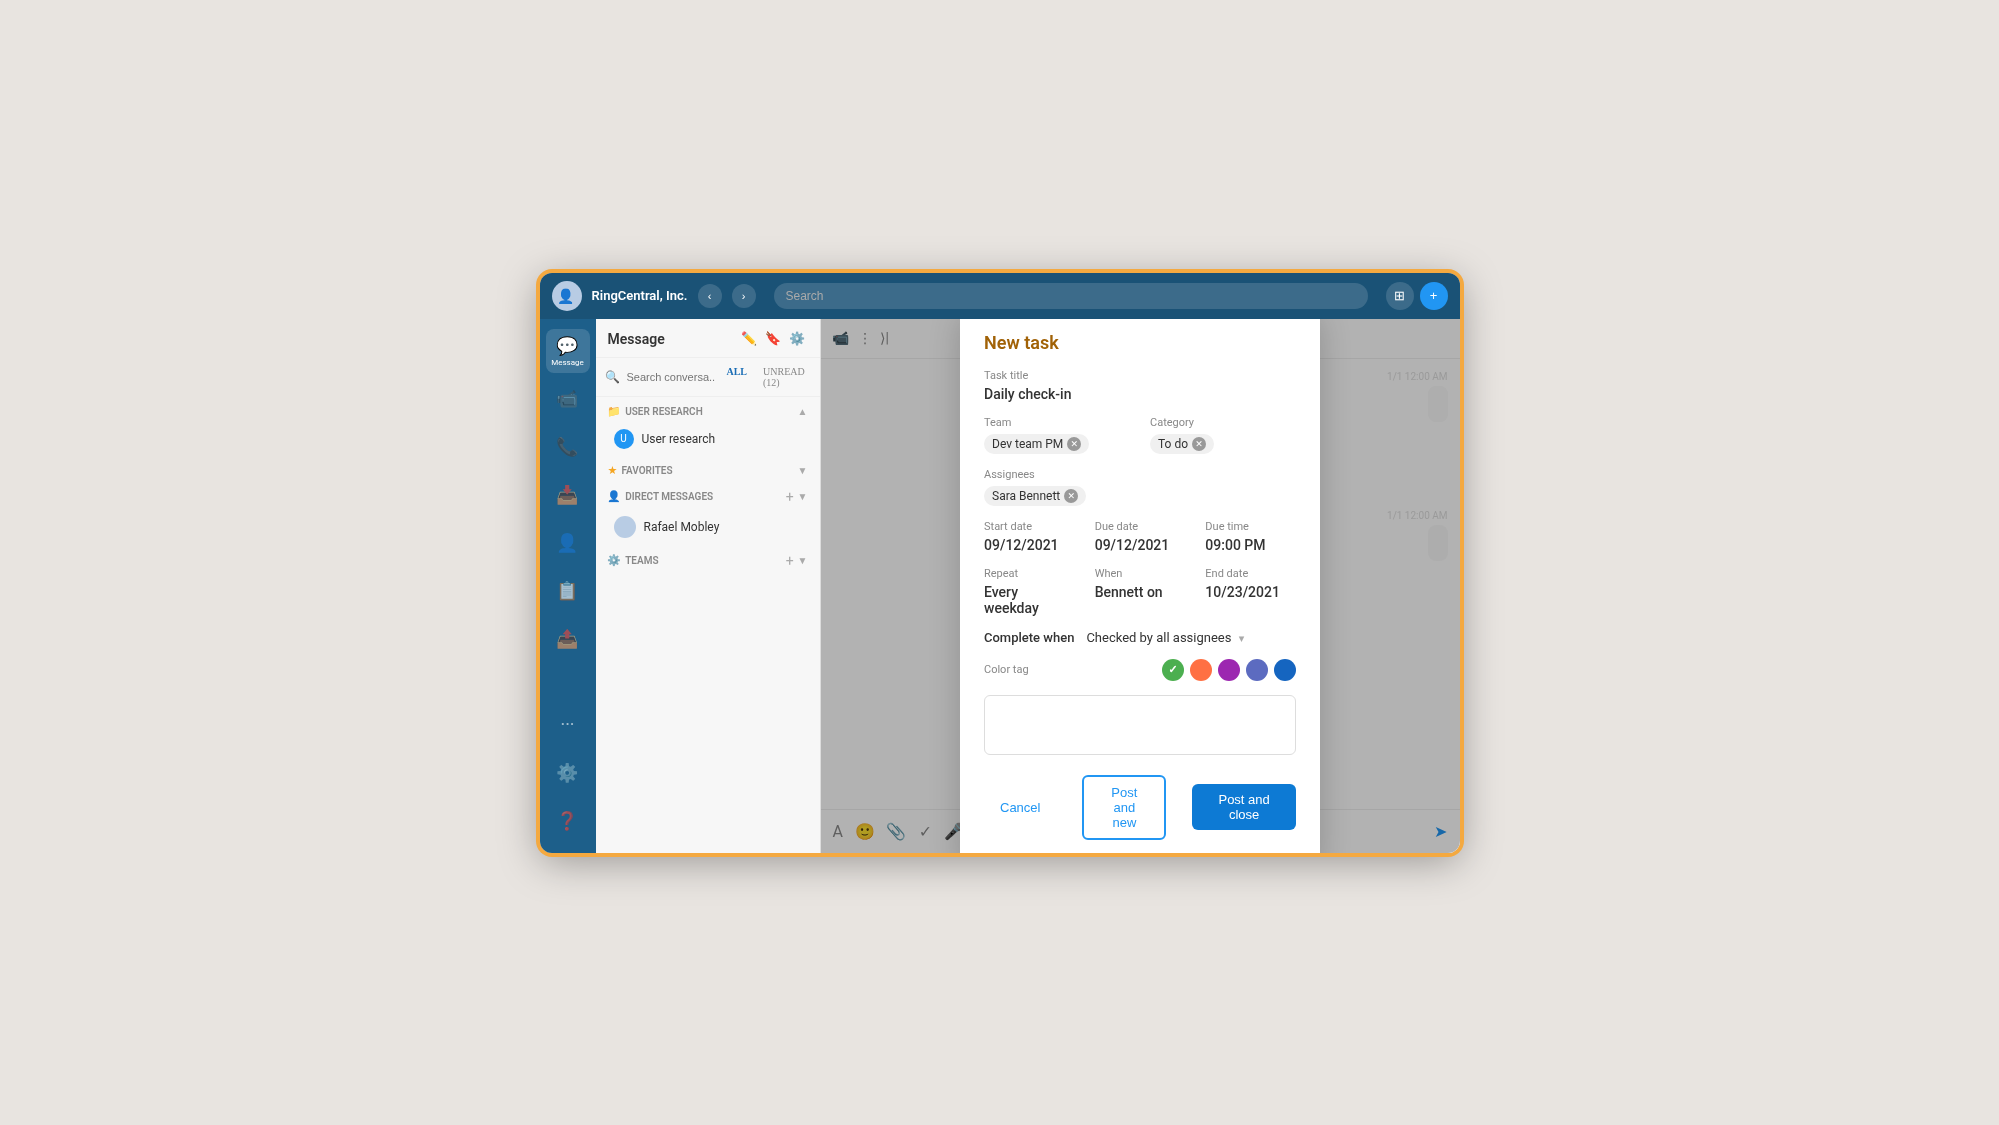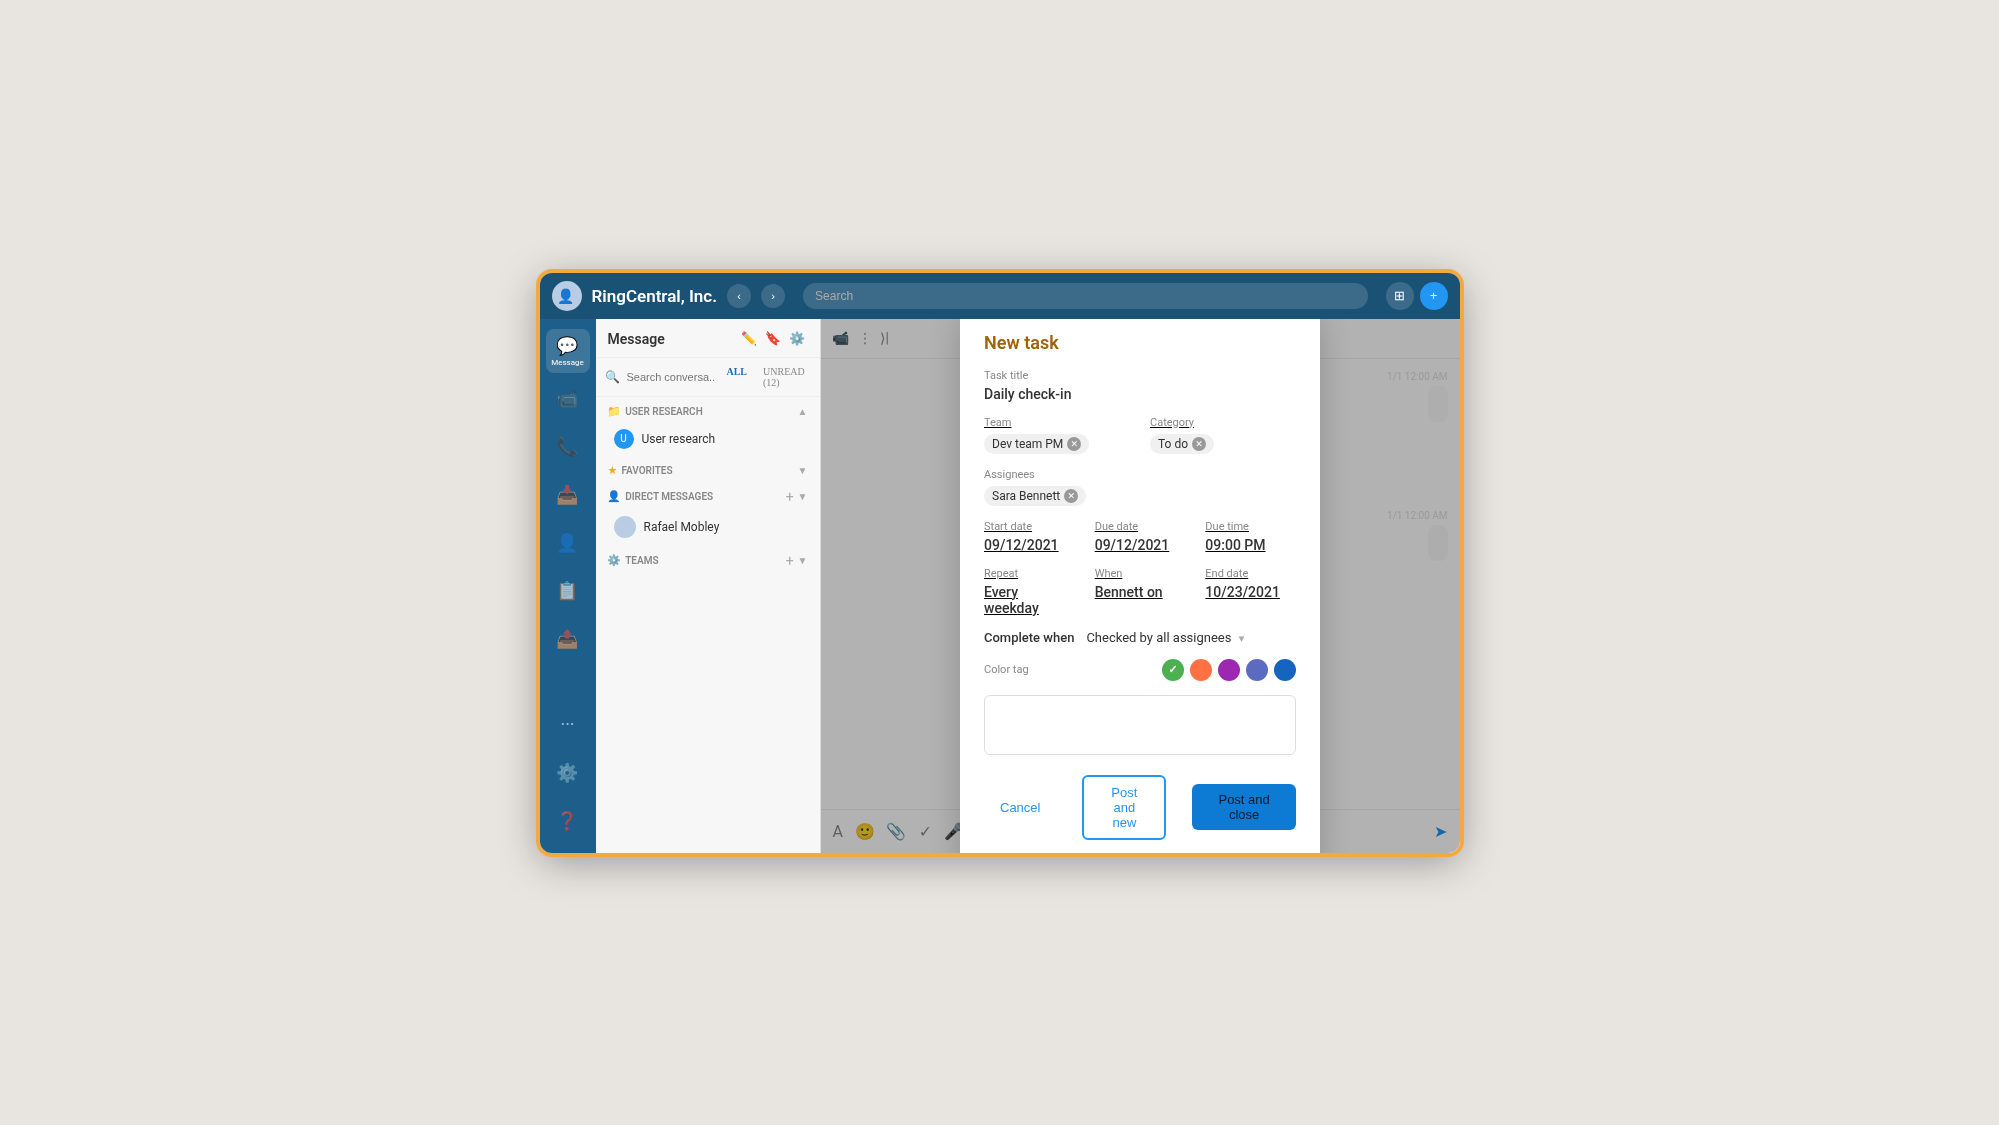--- a/index.html
+++ b/index.html
@@ -41,21 +41,21 @@
       background: #b8cce4;
       overflow: hidden;
       display: flex;
       align-items: center;
       justify-content: center;
       color: #666;
       font-size: 14px;
     }
     .header-company {
       color: #fff;
-      font-size: 17px;
+      font-size: 13px;
       font-weight: 600;
     }
     .header-nav-btn {
       width: 24px;
       height: 24px;
       border-radius: 50%;
       background: rgba(255,255,255,0.15);
       border: none;
       color: #fff;
       cursor: pointer;
@@ -387,21 +387,20 @@
       color: #333;
       font-weight: 500;
     }
     .form-row {
       display: flex;
       gap: 20px;
       margin-bottom: 14px;
     }
     .form-col {
       flex: 1;
-      text-decoration: underline;
     }
     .tag-pill {
       display: inline-flex;
       align-items: center;
       gap: 4px;
       background: #f0f0f0;
       border-radius: 12px;
       padding: 3px 8px;
       font-size: 12px;
       color: #333;
@@ -484,21 +483,21 @@
       color: #2196f3;
       font-size: 13px;
       cursor: pointer;
       padding: 8px 16px;
       border-radius: 6px;
       font-weight: 500;
     }
     .btn-post-close {
       background: #0d7ad4;
       border: none;
-      color: #0f172a;
+      color: #ffffff;
       font-size: 13px;
       cursor: pointer;
       padding: 8px 26px;
       border-radius: 6px;
       font-weight: 500;
     }
 
     .complete-when-row {
       display: flex;
       align-items: center;

